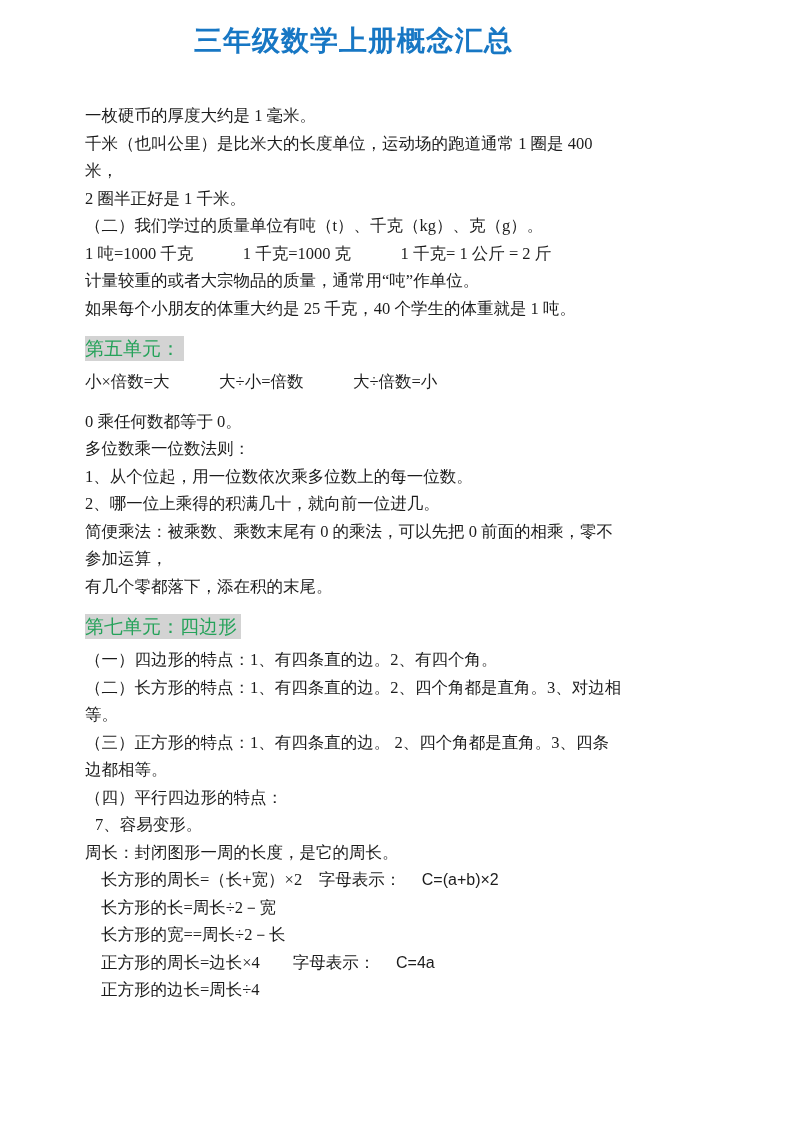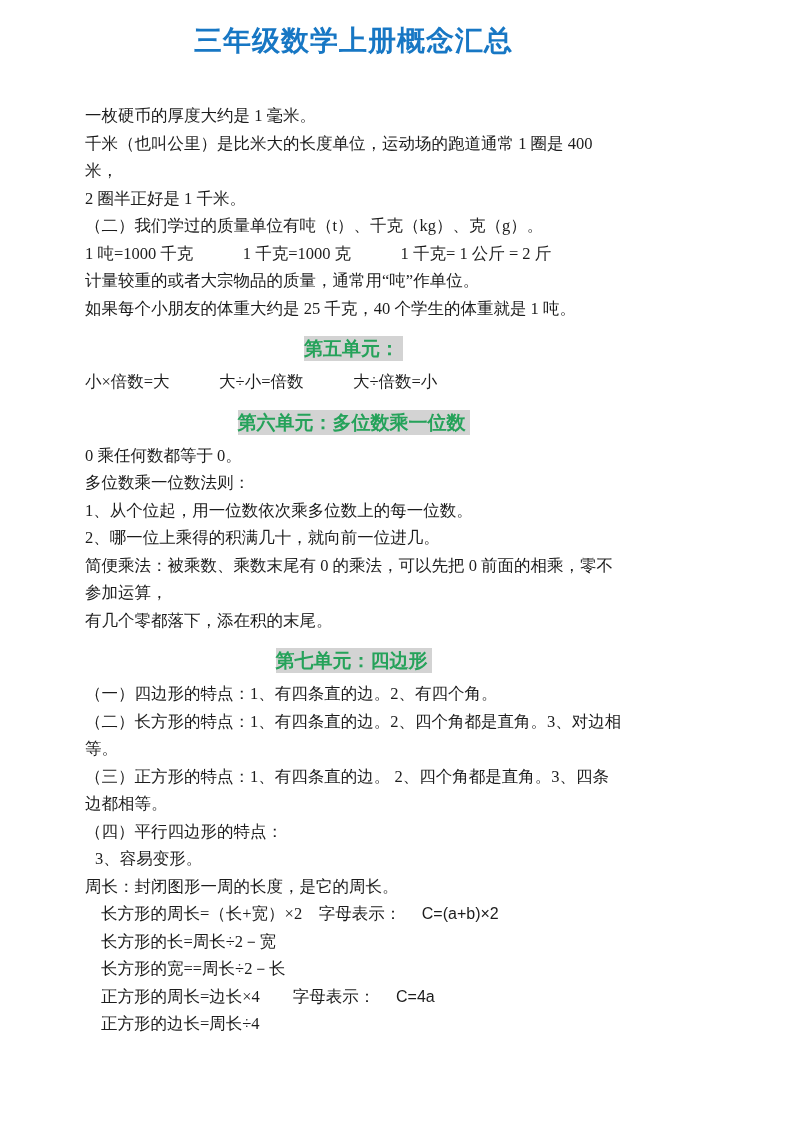--- a/index.html
+++ b/index.html
@@ -28,24 +28,23 @@
     color: var(--title-color, #1777c4);
     margin: 0 0 0 0;
   }
   .doc-body {
     margin-top: 44px;
   }
   .block.section { margin-top: 12px; }
   .section-heading {
     line-height: 30px;
     font-size: 19px;
-    font-weight: bold;
+    font-weight: normal;
     margin-bottom: 4px;
     font-family: "Liberation Serif", "DejaVu Serif", serif;
-    text-align: center;
   }
   .section-heading .heading-highlight {
     color: var(--heading-color, #25a25a);
     background: var(--heading-highlight, #d3d3d3);
     padding: 2px 4px 2px 0;
   }
   .text-line {
     font-size: 16.5px;
     line-height: 27.5px;
     white-space: pre-wrap;
@@ -71,35 +70,34 @@
         <div class="text-line indent-0"><span>（二）我们学过的质量单位有吨（t）、千克（kg）、克（g）。</span></div>
         <div class="text-line indent-0"><span>1 吨=1000 千克　　　1 千克=1000 克　　　1 千克= 1 公斤 = 2 斤</span></div>
         <div class="text-line indent-0"><span>计量较重的或者大宗物品的质量，通常用“吨”作单位。</span></div>
         <div class="text-line indent-0"><span>如果每个小朋友的体重大约是 25 千克，40 个学生的体重就是 1 吨。</span></div>
       </div>
       <div class="block section">
         <div class="section-heading"><span class="heading-highlight">第五单元：</span></div>
         <div class="text-line indent-0"><span>小×倍数=大　　　大÷小=倍数　　　大÷倍数=小</span></div>
       </div>
       <div class="block section">
-        <div class="section-heading"><span class="heading-highlight">第六单元：多位数乘一位数</span></div>
         <div class="text-line indent-0"><span>0 乘任何数都等于 0。</span></div>
         <div class="text-line indent-0"><span>多位数乘一位数法则：</span></div>
         <div class="text-line indent-0"><span>1、从个位起，用一位数依次乘多位数上的每一位数。</span></div>
         <div class="text-line indent-0"><span>2、哪一位上乘得的积满几十，就向前一位进几。</span></div>
         <div class="text-line indent-0"><span class="bold">简便乘法：</span><span>被乘数、乘数末尾有 0 的乘法，可以先把 0 前面的相乘，零不参加运算，</span></div>
         <div class="text-line indent-0"><span>有几个零都落下，添在积的末尾。</span></div>
       </div>
       <div class="block section">
         <div class="section-heading"><span class="heading-highlight">第七单元：四边形</span></div>
         <div class="text-line indent-0"><span>（一）四边形的特点：1、有四条直的边。2、有四个角。</span></div>
         <div class="text-line indent-0"><span>（二）长方形的特点：1、有四条直的边。2、四个角都是直角。3、对边相等。</span></div>
         <div class="text-line indent-0"><span>（三）正方形的特点：1、有四条直的边。 2、四个角都是直角。3、四条边都相等。</span></div>
         <div class="text-line indent-0"><span>（四）平行四边形的特点：</span></div>
-        <div class="text-line indent-1"><span>3、容易变形。</span></div>
+        <div class="text-line indent-1"><span>7、容易变形。</span></div>
         <div class="text-line indent-0"><span class="bold">周长：</span><span>封闭图形一周的长度，是它的周长。</span></div>
         <div class="text-line indent-2"><span>长方形的周长=（长+宽）×2　字母表示：　 </span><span class="sans">C=(a+b)×2</span></div>
         <div class="text-line indent-2"><span>长方形的长=周长÷2－宽</span></div>
         <div class="text-line indent-2"><span>长方形的宽==周长÷2－长</span></div>
         <div class="text-line indent-2"><span>正方形的周长=边长×4　　字母表示：　 </span><span class="sans">C=4a</span></div>
         <div class="text-line indent-2"><span>正方形的边长=周长÷4</span></div>
       </div>
     </div>
 </div>
 

